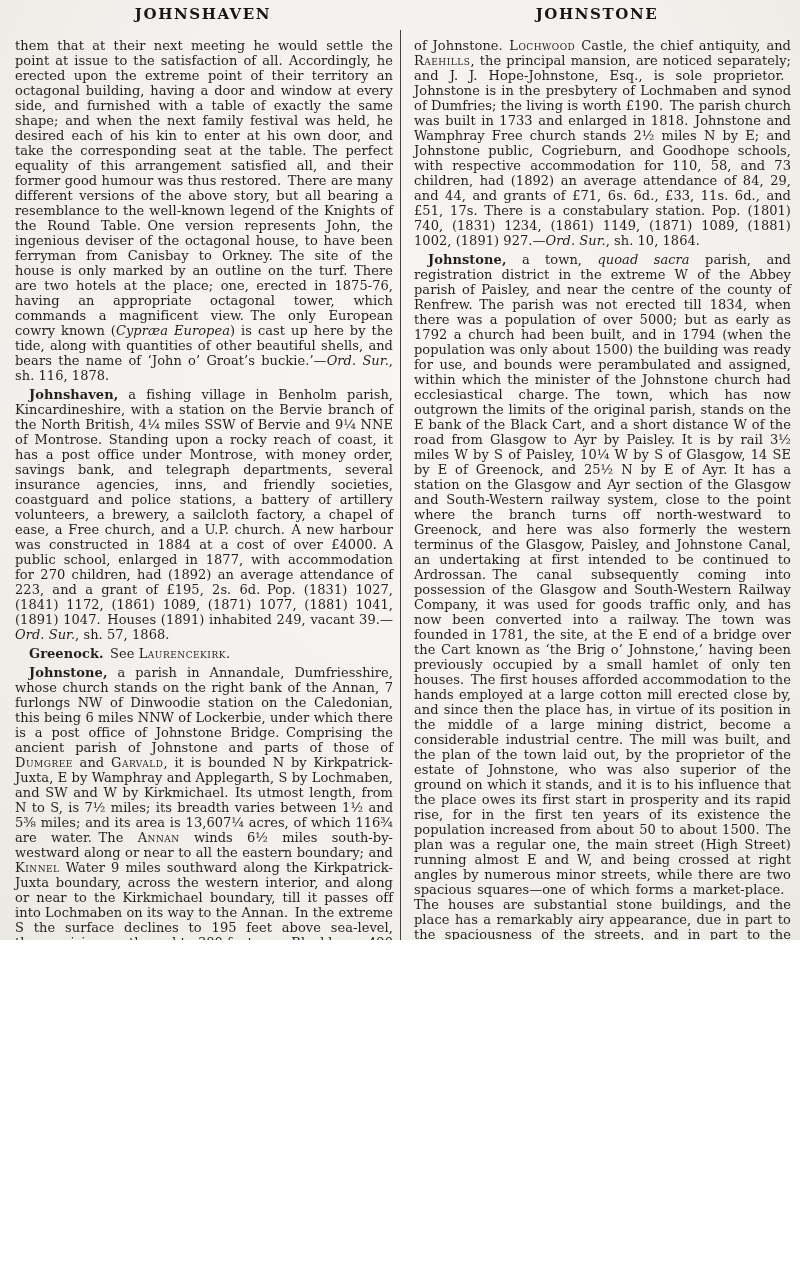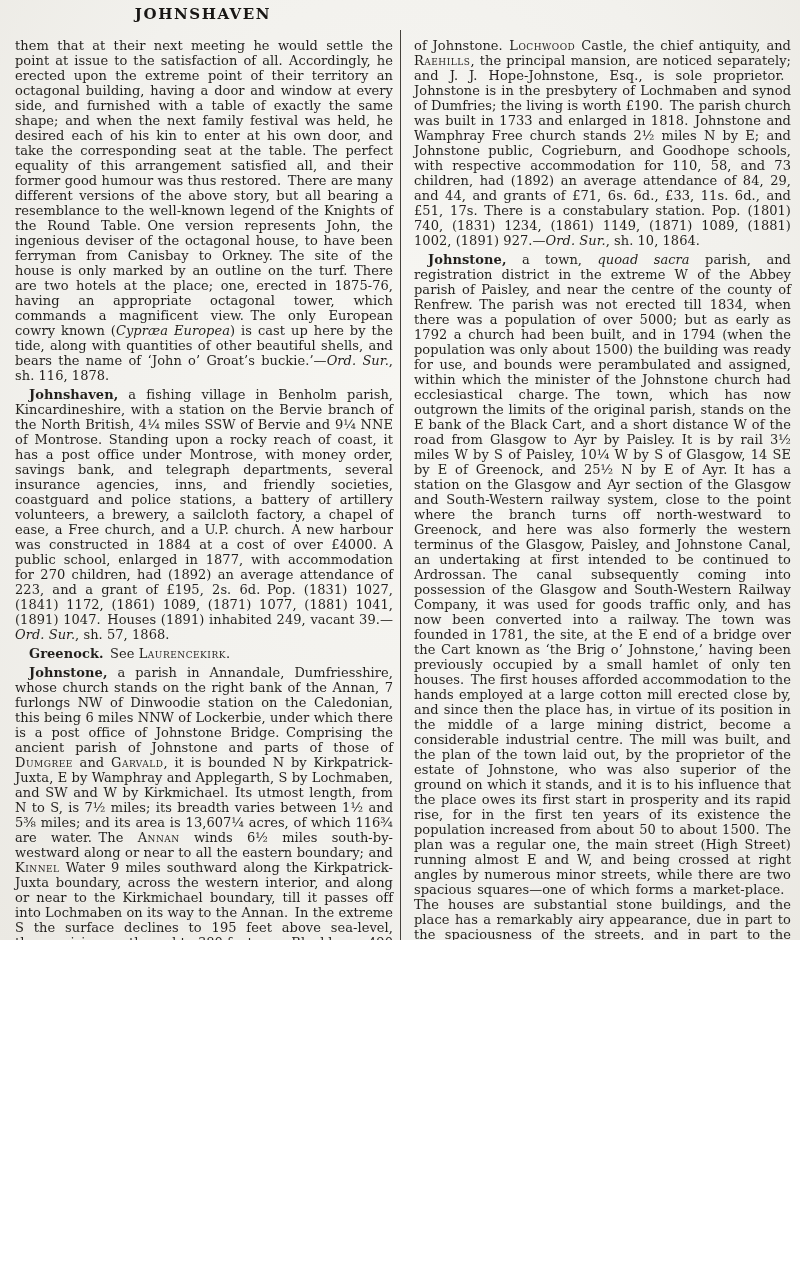--- a/index.html
+++ b/index.html
@@ -56,20 +56,21 @@
     top: 1247px;
     font-size: 11px;
     color: #211f1c;
   }
 </style>
 </head>
 <body>
 
 <div class="page">
   <div class="colhead left">JOHNSHAVEN</div>
+  <div class="colhead right">JOHNSTONE</div>
   <div class="divider"></div>
   <div class="col colL">
       <p class="para no-indent"><span class="seg-plain">them that at their next meeting he would settle the point at issue to the satisfaction of all. Accordingly, he erected upon the extreme point of their territory an octagonal building, having a door and window at every side, and furnished with a table of exactly the same shape; and when the next family festival was held, he desired each of his kin to enter at his own door, and take the corresponding seat at the table. The perfect equality of this arrangement satisfied all, and their former good humour was thus restored. There are many different versions of the above story, but all bearing a resemblance to the well-known legend of the Knights of the Round Table. One version represents John, the ingenious deviser of the octagonal house, to have been ferryman from Canisbay to Orkney. The site of the house is only marked by an outline on the turf. There are two hotels at the place; one, erected in 1875-76, having an appropriate octagonal tower, which commands a magnificent view. The only European cowry known (</span><span class="seg-italic">Cypræa Europea</span><span class="seg-plain">) is cast up here by the tide, along with quantities of other beautiful shells, and bears the name of ‘John o’ Groat’s buckie.’—</span><span class="seg-italic">Ord. Sur.</span><span class="seg-plain">, sh. 116, 1878.</span></p>
       <p class="para"><span class="seg-bold">Johnshaven,</span><span class="seg-plain"> a fishing village in Benholm parish, Kincardineshire, with a station on the Bervie branch of the North British, 4¼ miles SSW of Bervie and 9¼ NNE of Montrose. Standing upon a rocky reach of coast, it has a post office under Montrose, with money order, savings bank, and telegraph departments, several insurance agencies, inns, and friendly societies, coastguard and police stations, a battery of artillery volunteers, a brewery, a sailcloth factory, a chapel of ease, a Free church, and a U.P. church. A new harbour was constructed in 1884 at a cost of over £4000. A public school, enlarged in 1877, with accommodation for 270 children, had (1892) an average attendance of 223, and a grant of £195, 2s. 6d. Pop. (1831) 1027, (1841) 1172, (1861) 1089, (1871) 1077, (1881) 1041, (1891) 1047. Houses (1891) inhabited 249, vacant 39.—</span><span class="seg-italic">Ord. Sur.</span><span class="seg-plain">, sh. 57, 1868.</span></p>
       <p class="para"><span class="seg-bold">Greenock.</span><span class="seg-plain"> See </span><span class="seg-smallcaps">Laurencekirk</span><span class="seg-plain">.</span></p>
       <p class="para"><span class="seg-bold">Johnstone,</span><span class="seg-plain"> a parish in Annandale, Dumfriesshire, whose church stands on the right bank of the Annan, 7 furlongs NW of Dinwoodie station on the Caledonian, this being 6 miles NNW of Lockerbie, under which there is a post office of Johnstone Bridge. Comprising the ancient parish of Johnstone and parts of those of </span><span class="seg-smallcaps">Dumgree</span><span class="seg-plain"> and </span><span class="seg-smallcaps">Garvald</span><span class="seg-plain">, it is bounded N by Kirkpatrick-Juxta, E by Wamphray and Applegarth, S by Lochmaben, and SW and W by Kirkmichael. Its utmost length, from N to S, is 7½ miles; its breadth varies between 1½ and 5⅜ miles; and its area is 13,607¼ acres, of which 116¾ are water. The </span><span class="seg-smallcaps">Annan</span><span class="seg-plain"> winds 6½ miles south-by-westward along or near to all the eastern boundary; and </span><span class="seg-smallcaps">Kinnel</span><span class="seg-plain"> Water 9 miles southward along the Kirkpatrick-Juxta boundary, across the western interior, and along or near to the Kirkmichael boundary, till it passes off into Lochmaben on its way to the Annan. In the extreme S the surface declines to 195 feet above sea-level, thence rising northward to 380 feet near Blackburn, 490 near Williamson, and 749 near Hazelbank, and north-north-westward, beyond Kinnel Water, to 1076 at Hangingshaw Hill, and 1308 at Minnygap Height. Red sandstone, prevailing for upwards of a mile from the southern boundary, has been quarried on a small scale; elsewhere eruptive rocks predominate, but have little or no economical value; and lead ore exists in circumstances to have induced a search for workable lodes, but has not answered expectations. Alluvial soil, chiefly dry loam or gravel, covers the level tract along the Annan; peat moss, extending over some hundreds of acres, occurs in other parts; and the soil of much of the arable lands on the slopes and hills is too poor to yield remunerative crops of wheat. About three-sevenths of the entire area are in tillage; woods cover some 1550 acres; and the rest is either pastoral or waste. Dr Matthew Halliday and Dr John Rogerson (1741-1823), successively first physicians to the Empress Catherine of Russia, were natives</span></p>
     </div>
   <div class="col colR">
       <p class="para no-indent"><span class="seg-plain">of Johnstone. </span><span class="seg-smallcaps">Lochwood</span><span class="seg-plain"> Castle, the chief antiquity, and </span><span class="seg-smallcaps">Raehills</span><span class="seg-plain">, the principal mansion, are noticed separately; and J. J. Hope-Johnstone, Esq., is sole proprietor. Johnstone is in the presbytery of Lochmaben and synod of Dumfries; the living is worth £190. The parish church was built in 1733 and enlarged in 1818. Johnstone and Wamphray Free church stands 2½ miles N by E; and Johnstone public, Cogrieburn, and Goodhope schools, with respective accommodation for 110, 58, and 73 children, had (1892) an average attendance of 84, 29, and 44, and grants of £71, 6s. 6d., £33, 11s. 6d., and £51, 17s. There is a constabulary station. Pop. (1801) 740, (1831) 1234, (1861) 1149, (1871) 1089, (1881) 1002, (1891) 927.—</span><span class="seg-italic">Ord. Sur.</span><span class="seg-plain">, sh. 10, 1864.</span></p>
       <p class="para"><span class="seg-bold">Johnstone,</span><span class="seg-plain"> a town, </span><span class="seg-italic">quoad sacra</span><span class="seg-plain"> parish, and registration district in the extreme W of the Abbey parish of Paisley, and near the centre of the county of Renfrew. The parish was not erected till 1834, when there was a population of over 5000; but as early as 1792 a church had been built, and in 1794 (when the population was only about 1500) the building was ready for use, and bounds were perambulated and assigned, within which the minister of the Johnstone church had ecclesiastical charge. The town, which has now outgrown the limits of the original parish, stands on the E bank of the Black Cart, and a short distance W of the road from Glasgow to Ayr by Paisley. It is by rail 3½ miles W by S of Paisley, 10¼ W by S of Glasgow, 14 SE by E of Greenock, and 25½ N by E of Ayr. It has a station on the Glasgow and Ayr section of the Glasgow and South-Western railway system, close to the point where the branch turns off north-westward to Greenock, and here was also formerly the western terminus of the Glasgow, Paisley, and Johnstone Canal, an undertaking at first intended to be continued to Ardrossan. The canal subsequently coming into possession of the Glasgow and South-Western Railway Company, it was used for goods traffic only, and has now been converted into a railway. The town was founded in 1781, the site, at the E end of a bridge over the Cart known as ‘the Brig o’ Johnstone,’ having been previously occupied by a small hamlet of only ten houses. The first houses afforded accommodation to the hands employed at a large cotton mill erected close by, and since then the place has, in virtue of its position in the middle of a large mining district, become a considerable industrial centre. The mill was built, and the plan of the town laid out, by the proprietor of the estate of Johnstone, who was also superior of the ground on which it stands, and it is to his influence that the place owes its first start in prosperity and its rapid rise, for in the first ten years of its existence the population increased from about 50 to about 1500. The plan was a regular one, the main street (High Street) running almost E and W, and being crossed at right angles by numerous minor streets, while there are two spacious squares—one of which forms a market-place. The houses are substantial stone buildings, and the place has a remarkably airy appearance, due in part to the spaciousness of the streets, and in part to the number of pieces of open garden-ground attached to the houses. The Burgh buildings, in Collier Street, were erected in 1888 at a cost of £2000, and contain a full length portrait of the late Sir Wm. M. Napier, Bart., the spacious court-room being ornamented with the burgh coat of arms. A Cottage Hospital, with accommodation for 16 beds, was in 1893 presented to the town and neighbourhood by Mr. Charles Bine Renshaw, M.P., the cost of which, including a gift endowment fund of £3000, was about £10,000—the donor besides giving £100 annually for five years. Captain Speirs of Elderslie gave the site free, and the same year presented to the town a large field in the vicinity to be used for recreation purposes. In that year also a new Drill Hall was erected at an estimated cost of £1200, and a Good Templars’ Hall built at a cost of about £1000. Hand-loom weaving, at one time extensively carried on, is now extinct. The principal industries in the burgh are extensive foundries and machine works,</span></p>

